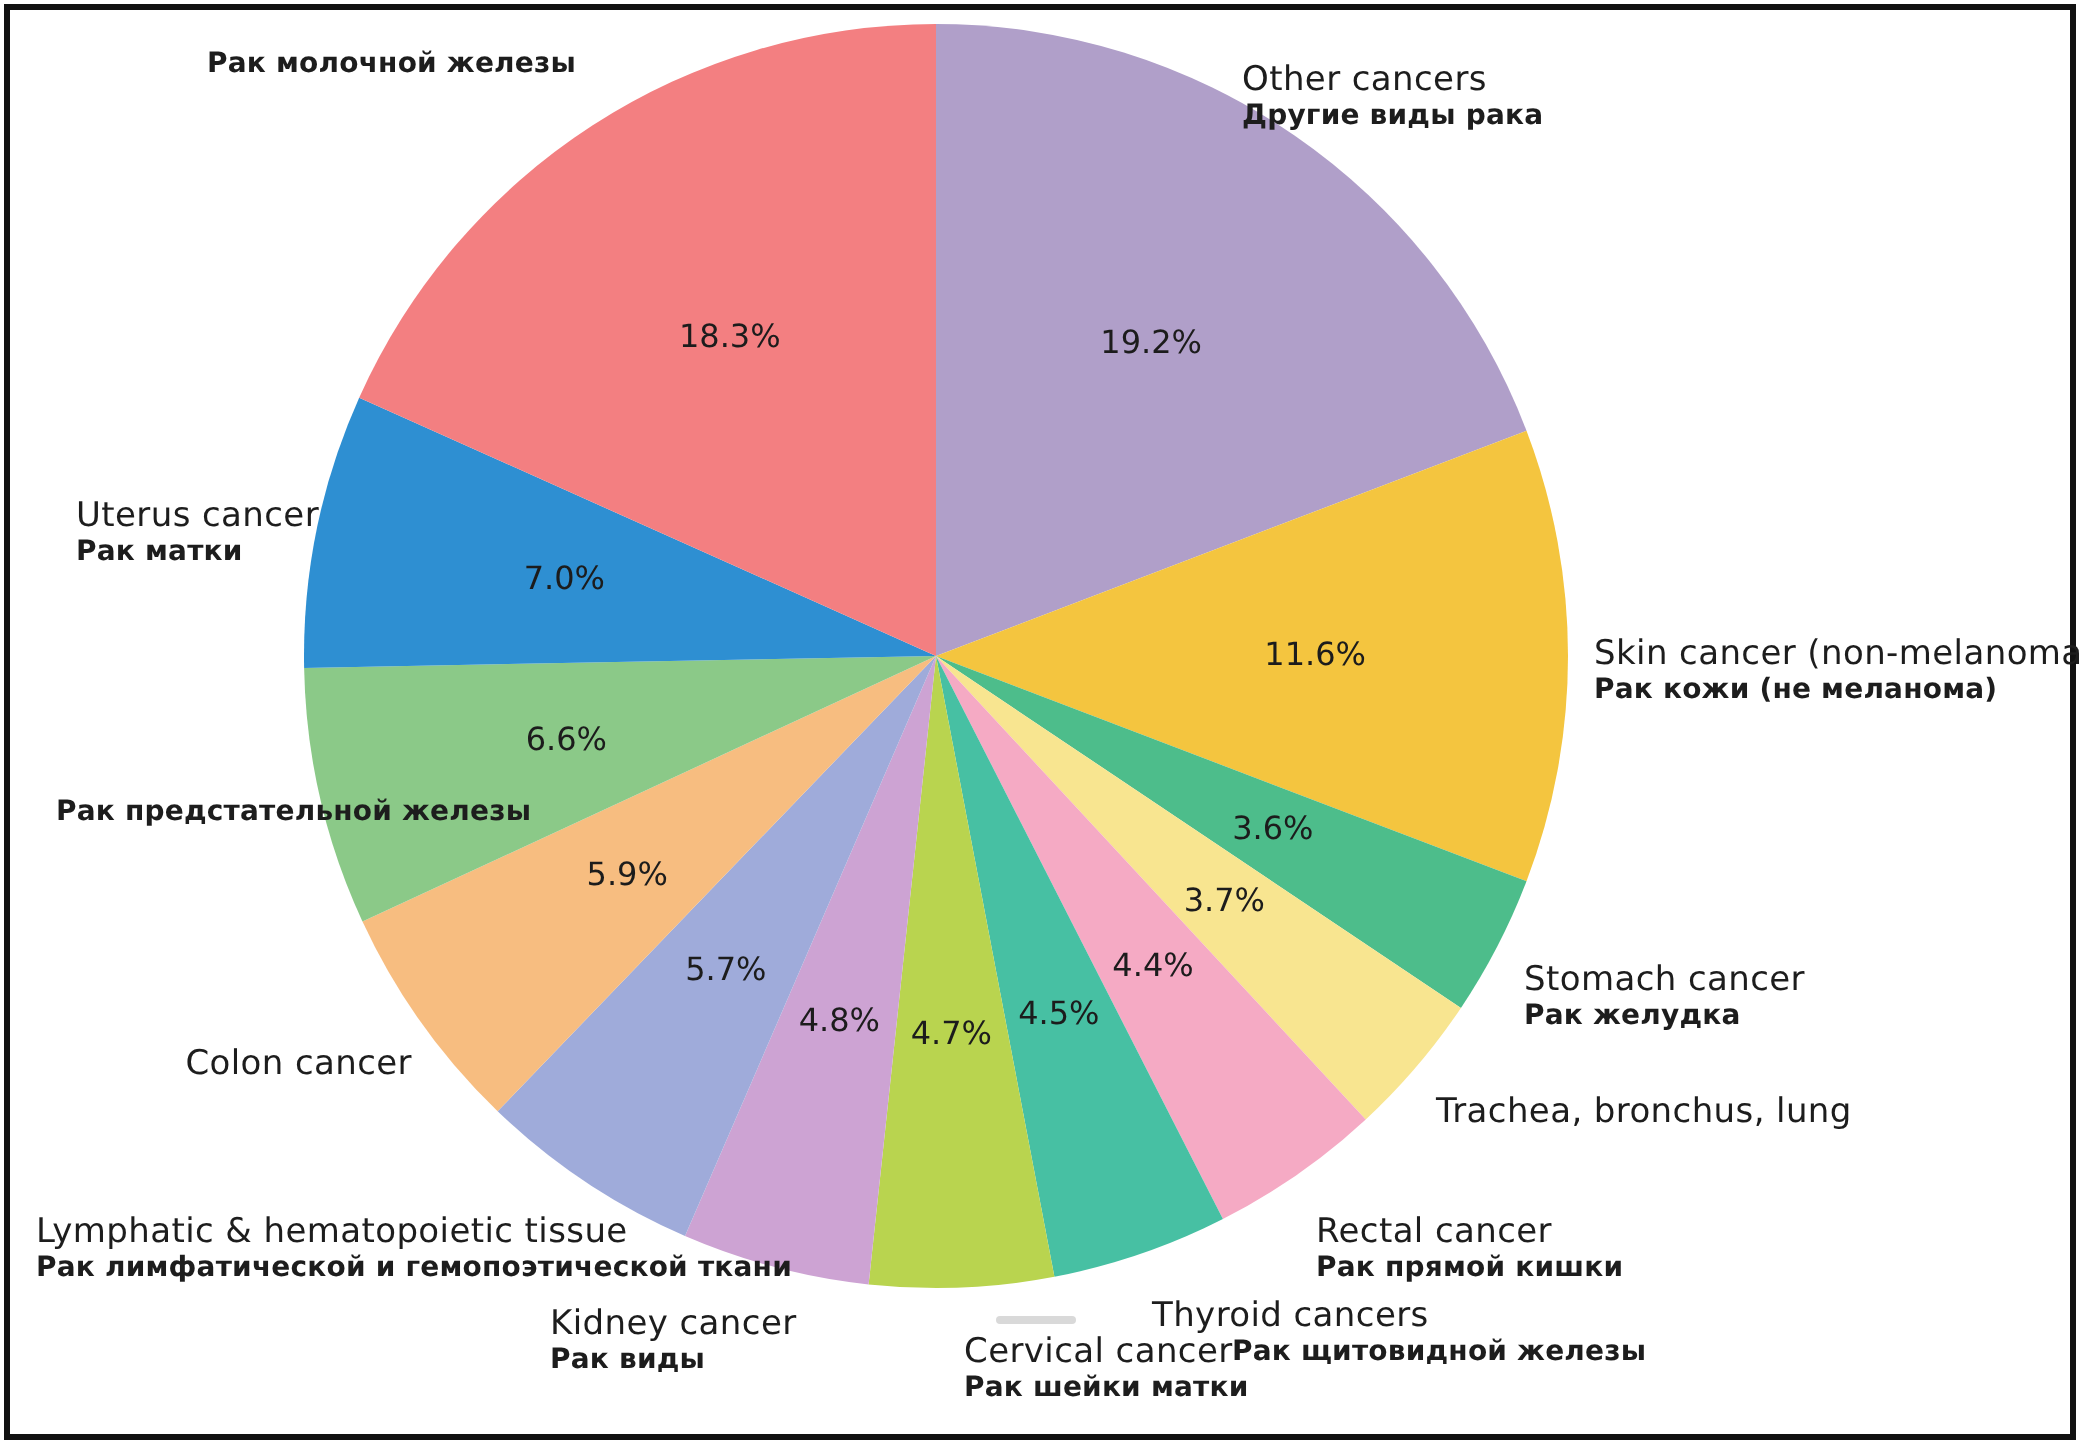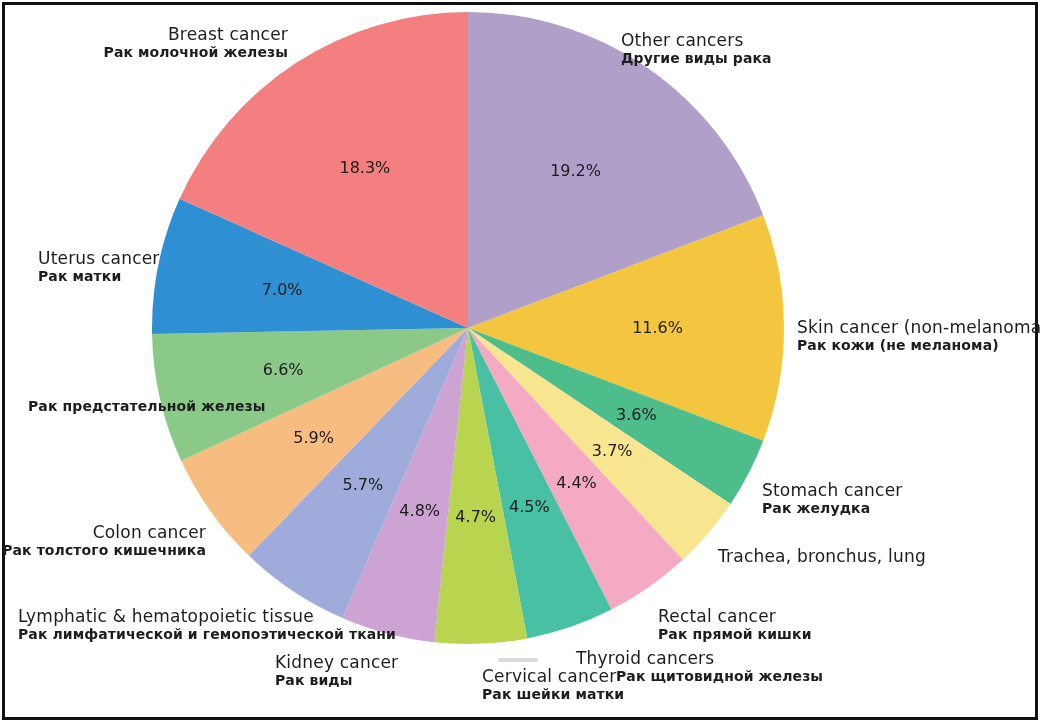--- a/index.html
+++ b/index.html
@@ -117,29 +117,27 @@
         <div class="slice-label" style="top: 647px; left: 270px;">
           <span class="en">Kidney cancer</span>
           <span class="ru">Рак виды</span>
         </div>
         <div class="slice-label" style="top: 601px; left: 13px;">
           <span class="en">Lymphatic &amp; hematopoietic tissue</span>
           <span class="ru">Рак лимфатической и гемопоэтической ткани</span>
         </div>
         <div class="slice-label" style="top: 517px; right: 829px; text-align: right;">
           <span class="en">Colon cancer</span>
-          <span class="ru">Рак толстого кишечника</span>
         </div>
         <div class="slice-label" style="top: 393px; left: 23px;">
           <span class="ru">Рак предстательной железы</span>
         </div>
         <div class="slice-label" style="top: 243px; left: 33px;">
           <span class="en">Uterus cancer</span>
           <span class="ru">Рак матки</span>
         </div>
         <div class="slice-label" style="top: 19px; right: 747px; text-align: right;">
-          <span class="en">Breast cancer</span>
           <span class="ru">Рак молочной железы</span>
         </div>
       </div>
     <div class="bottom-artifact"></div>
   </div>
 </div>
 
 </body></html>

